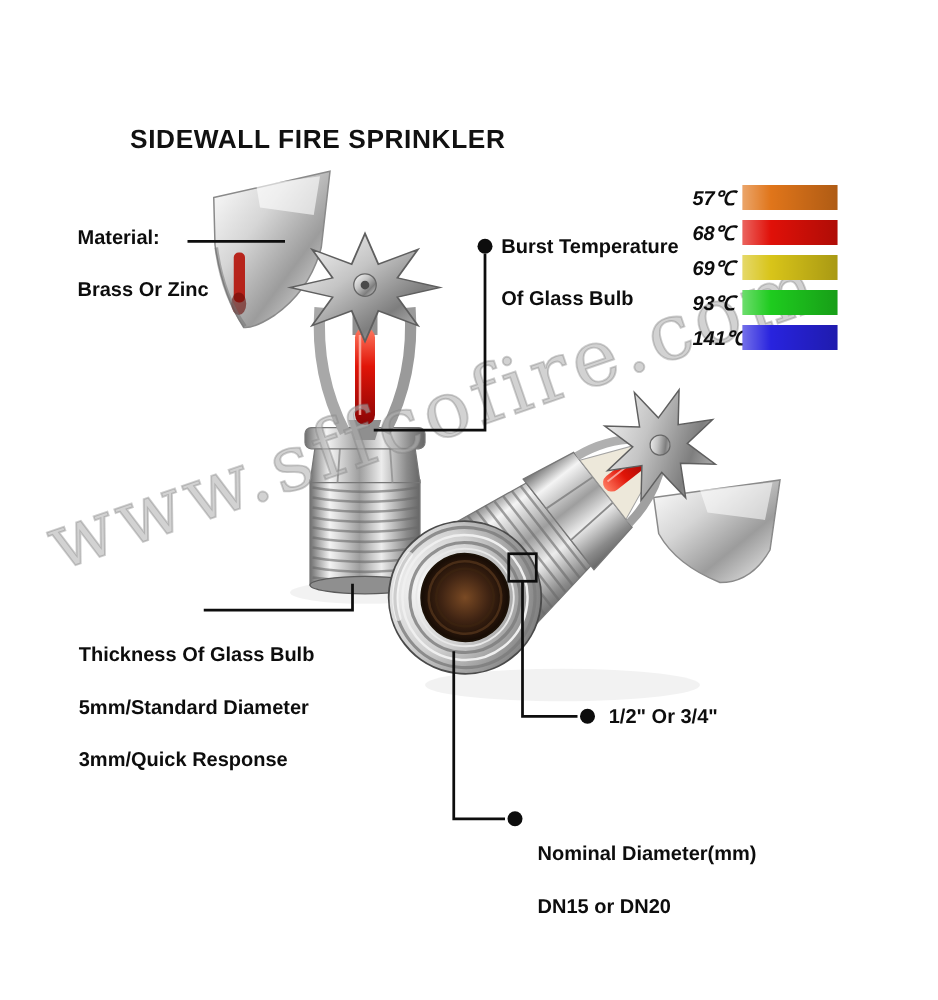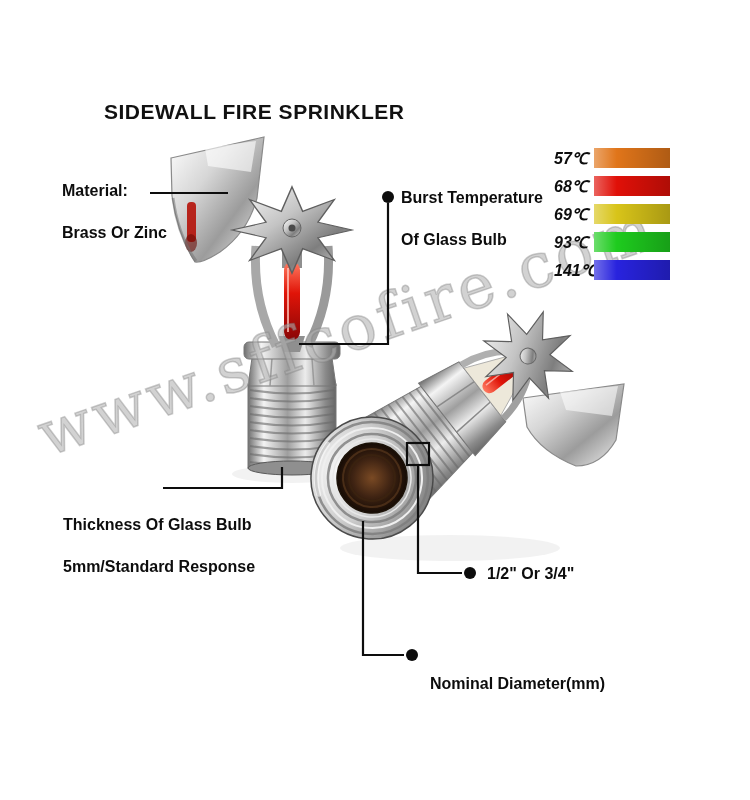--- a/index.html
+++ b/index.html
@@ -233,24 +233,26 @@
     <p>Brass Or Zinc</p>
   </div>
 
   <div class="ann" style="left:401px;top:188px">
     <p>Burst Temperature</p>
     <p>Of Glass Bulb</p>
   </div>
 
   <div class="ann" style="left:63px;top:515px">
     <p>Thickness Of Glass Bulb</p>
-    <p>5mm/Standard Response</p>
+    <p>5mm/Standard Diameter</p>
+    <p>3mm/Quick Response</p>
   </div>
 
   <div class="ann" style="left:487px;top:564px">
     <p>1/2" Or 3/4"</p>
   </div>
 
   <div class="ann" style="left:430px;top:674px">
     <p>Nominal Diameter(mm)</p>
+    <p>DN15 or DN20</p>
   </div>
 
 </div>
 
 </body></html>

